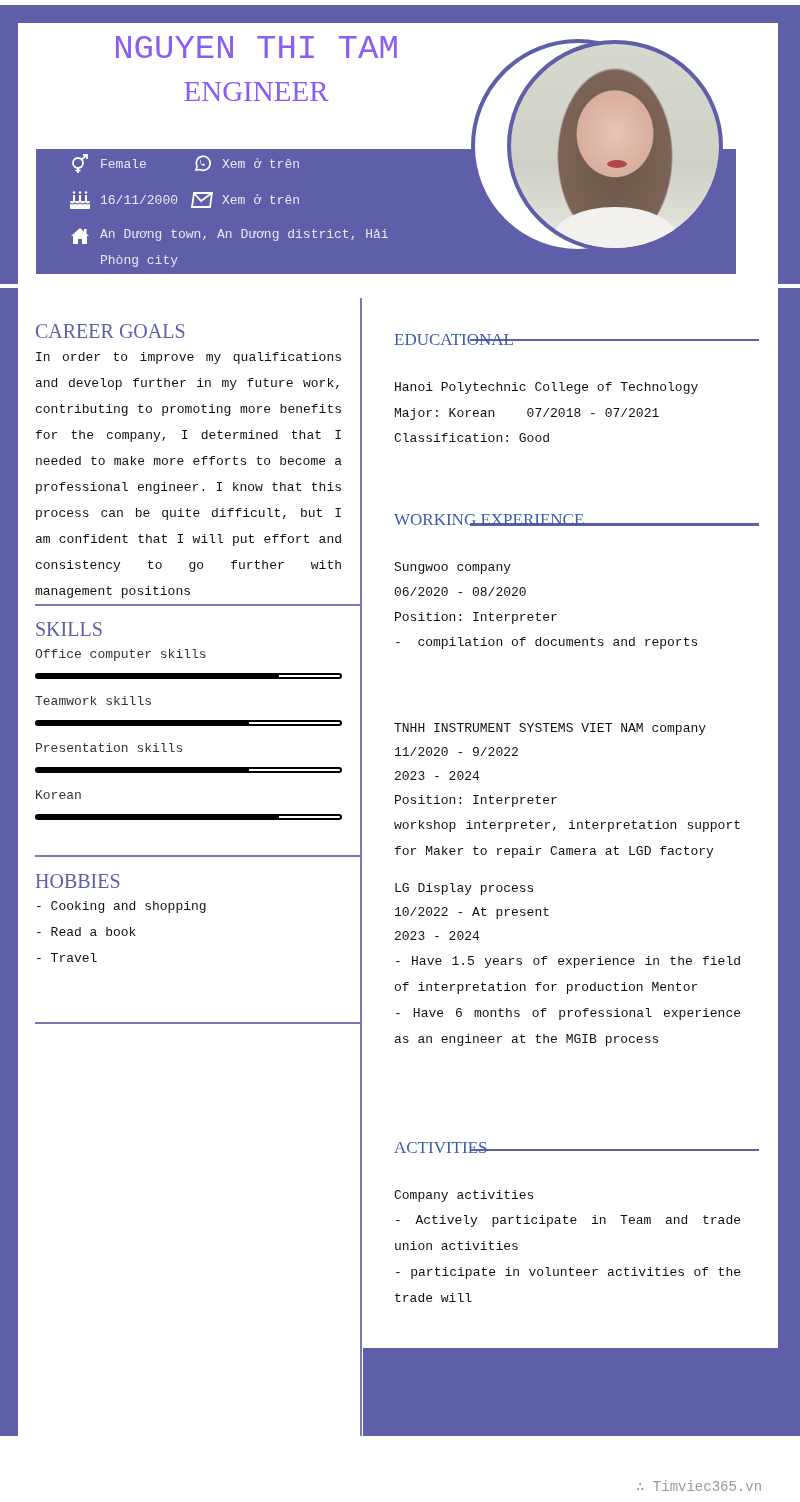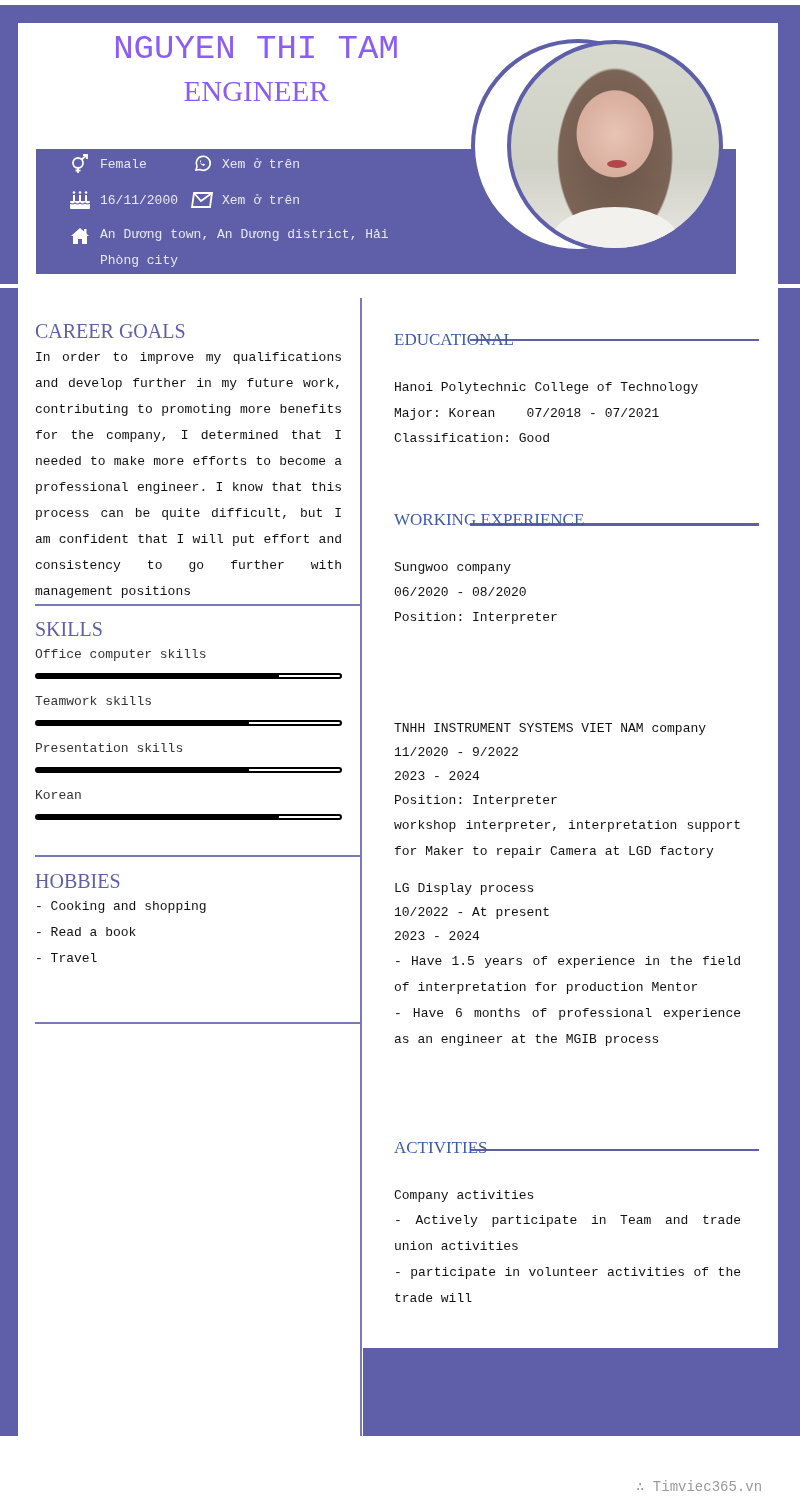--- a/index.html
+++ b/index.html
@@ -184,20 +184,21 @@
   <div>Classification: Good</div>
 </div>
 
 <div class="rline" style="left:470px; top:523px; width:289px; height:3px;"></div>
 <div class="rhead" style="top:510px;">WORKING EXPERIENCE</div>
 
 <div class="r-block body-text" style="top:542px; line-height:25px;margin-top:13px;">
   <div>Sungwoo company</div>
   <div>06/2020 - 08/2020</div>
   <div>Position: Interpreter</div>
+  <div style="white-space:pre;">-  compilation of documents and reports</div>
 </div>
 
 <div class="r-block body-text" style="top:717px; line-height:24px;">
   <div>TNHH INSTRUMENT SYSTEMS VIET NAM company</div>
   <div>11/2020 - 9/2022</div>
   <div>2023 - 2024</div>
   <div>Position: Interpreter</div>
   <div class="justify" style="line-height:26px;">workshop interpreter, interpretation support for Maker to repair Camera at LGD factory</div>
 </div>
 

